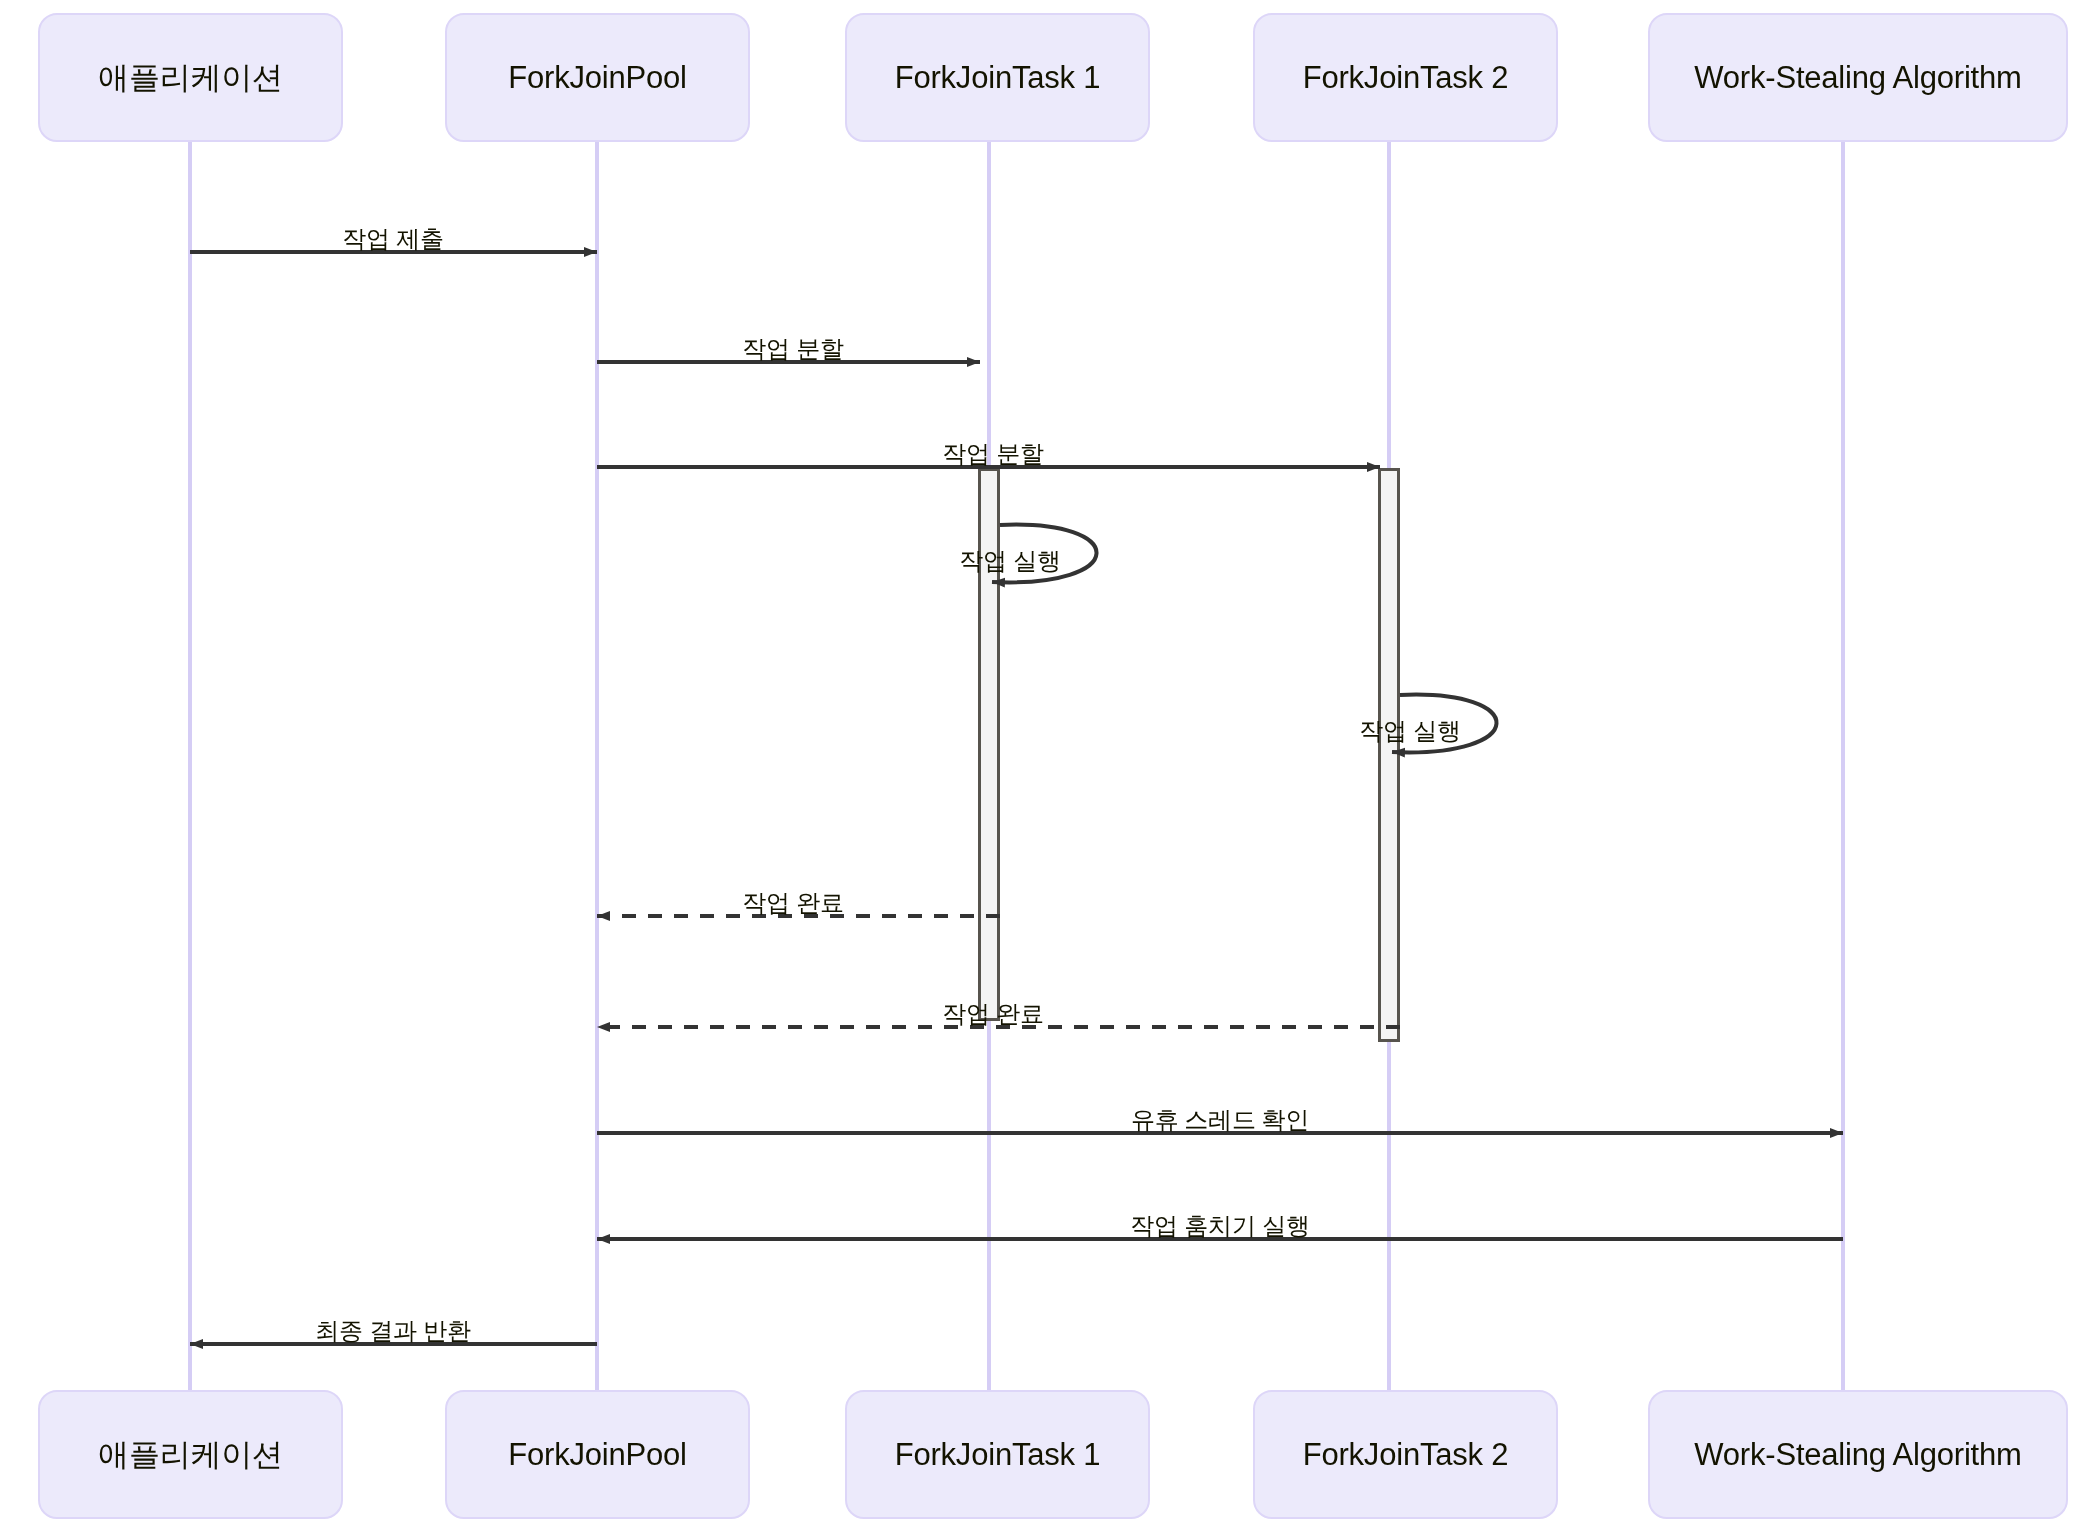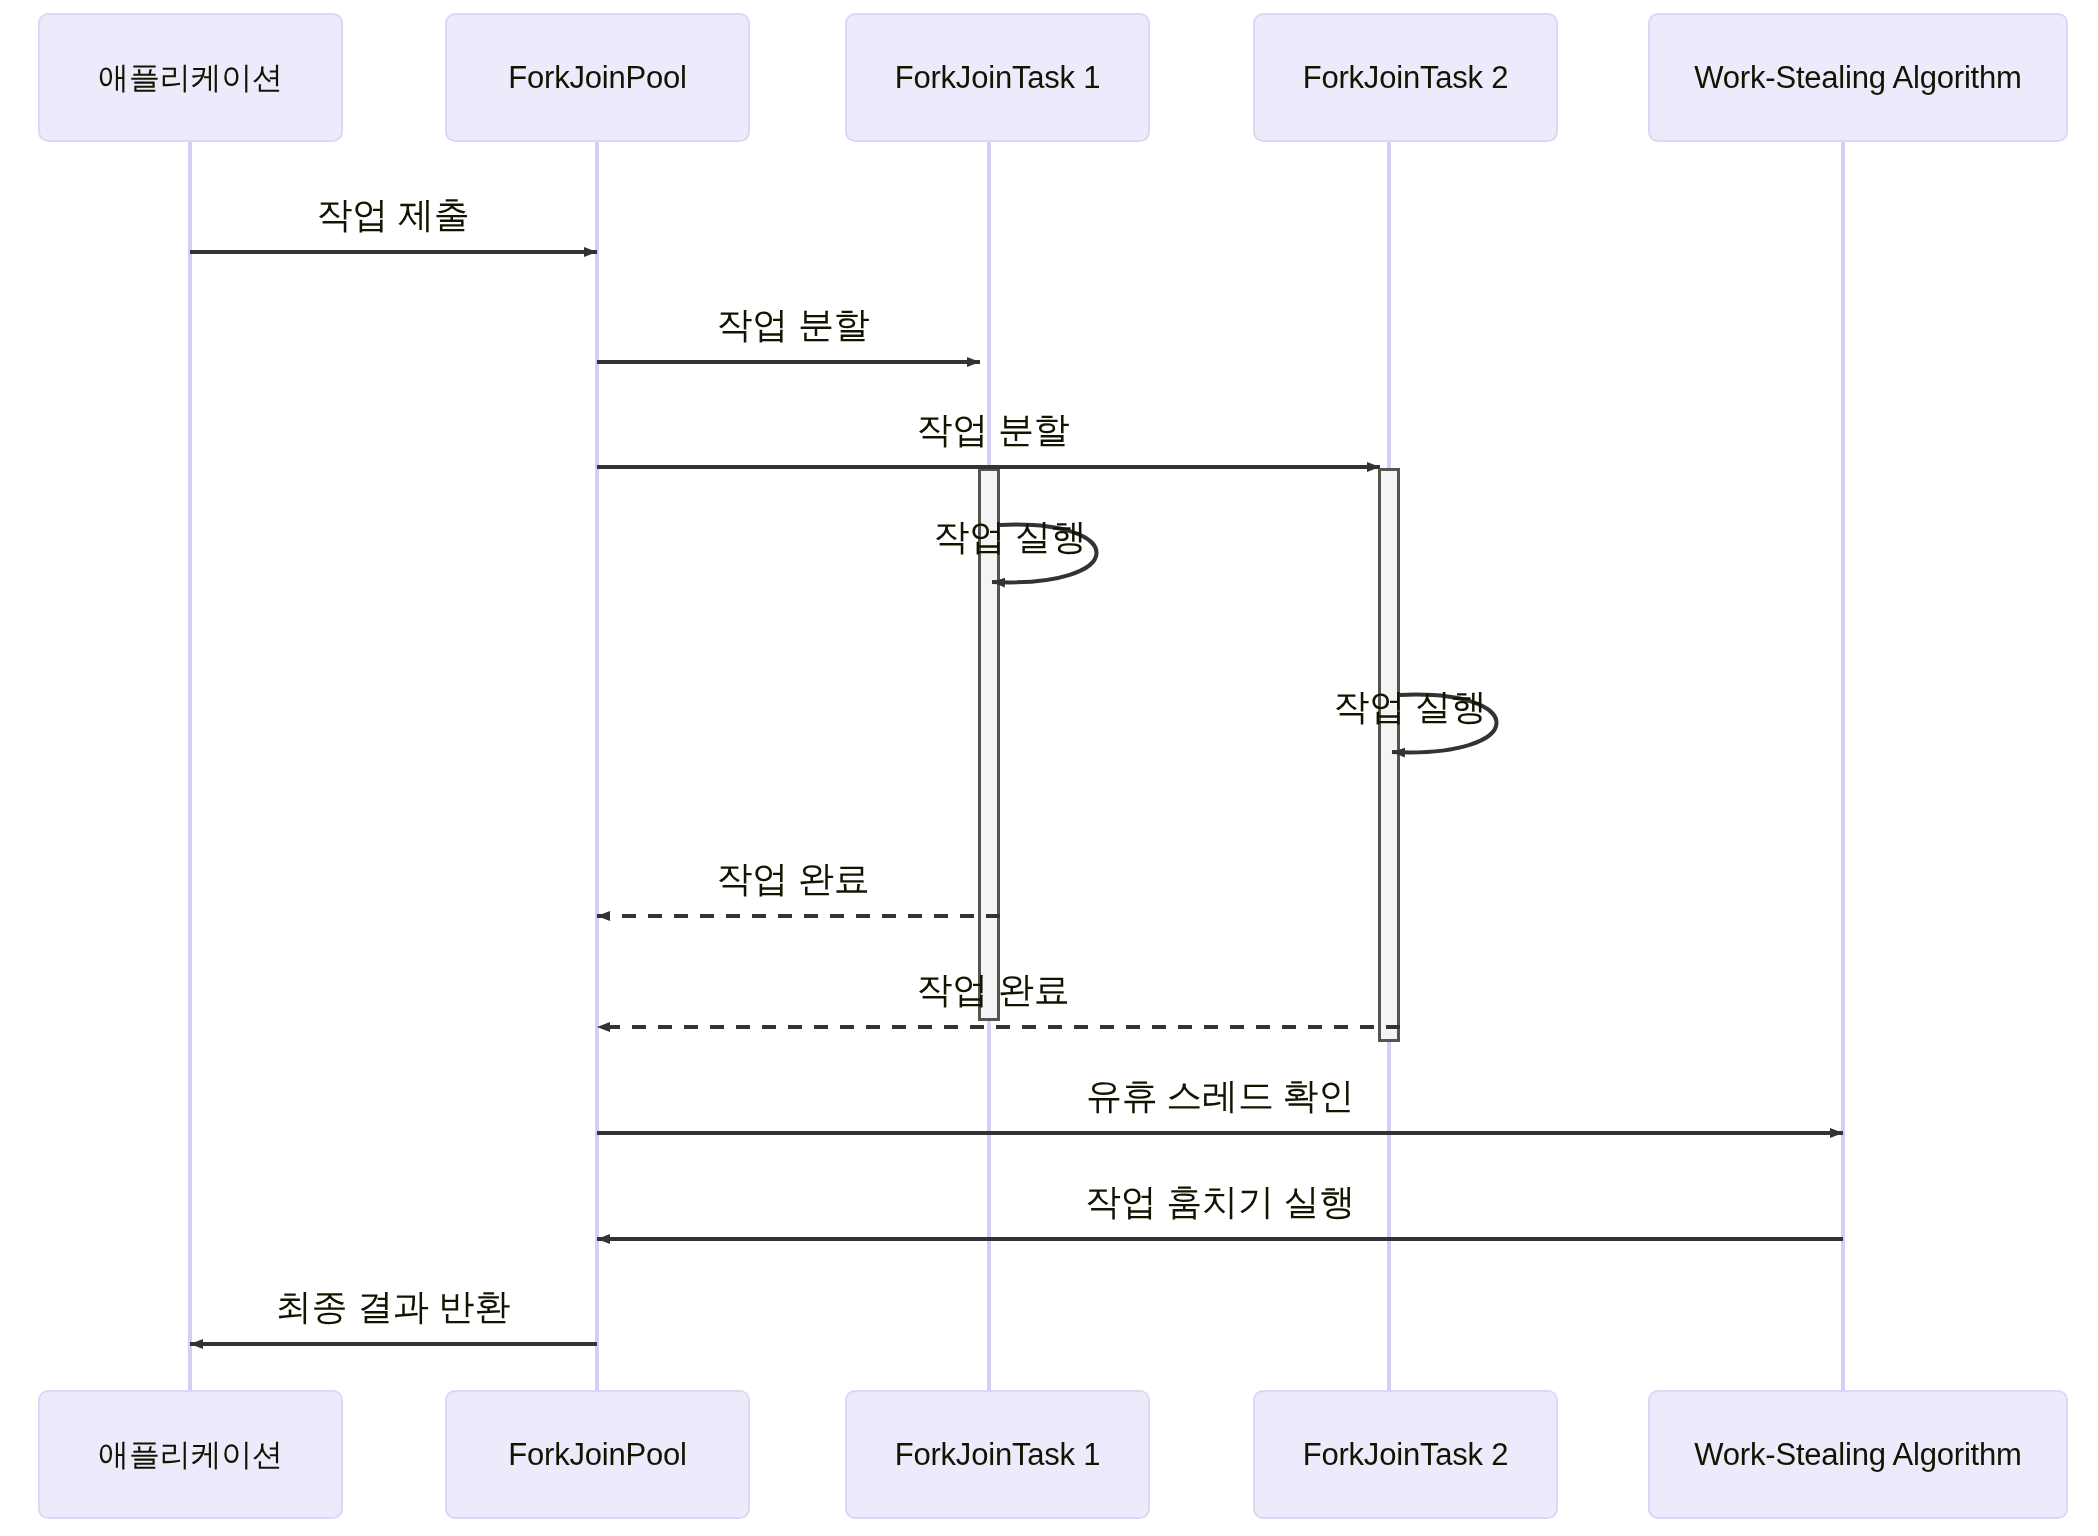--- a/index.html
+++ b/index.html
@@ -13,21 +13,21 @@
     height: 1536px;
     background: #ffffff;
     font-family: "Liberation Sans", sans-serif;
     overflow: hidden;
   }
   .participant-box {
     position: absolute;
     box-sizing: border-box;
     background: #ECEAFB;
     border: 2px solid #DDD6F8;
-    border-radius: 10px;
+    border-radius: 19px;
     display: flex;
     align-items: center;
     justify-content: center;
     color: #131300;
     font-size: 31px;
     font-weight: 400;
     letter-spacing: -0.2px;
     text-align: center;
     line-height: 1.2;
   }
@@ -39,25 +39,26 @@
   .activation {
     position: absolute;
     box-sizing: border-box;
     background: #F4F4F4;
     border: 3px solid #57544E;
     width: 22px;
   }
   .msg-label {
     position: absolute;
     color: #131300;
-    font-size: 36px;
+    font-size: 24px;
     white-space: nowrap;
     text-align: left;
     transform: translateX(-50%);
     letter-spacing: -0.2px;
+    margin-top: 32px;
   }
   .msg-svg {
     position: absolute;
     left: 0;
     top: 0;
     width: 2098px;
     height: 1536px;
     overflow: visible;
     pointer-events: none;
   }

